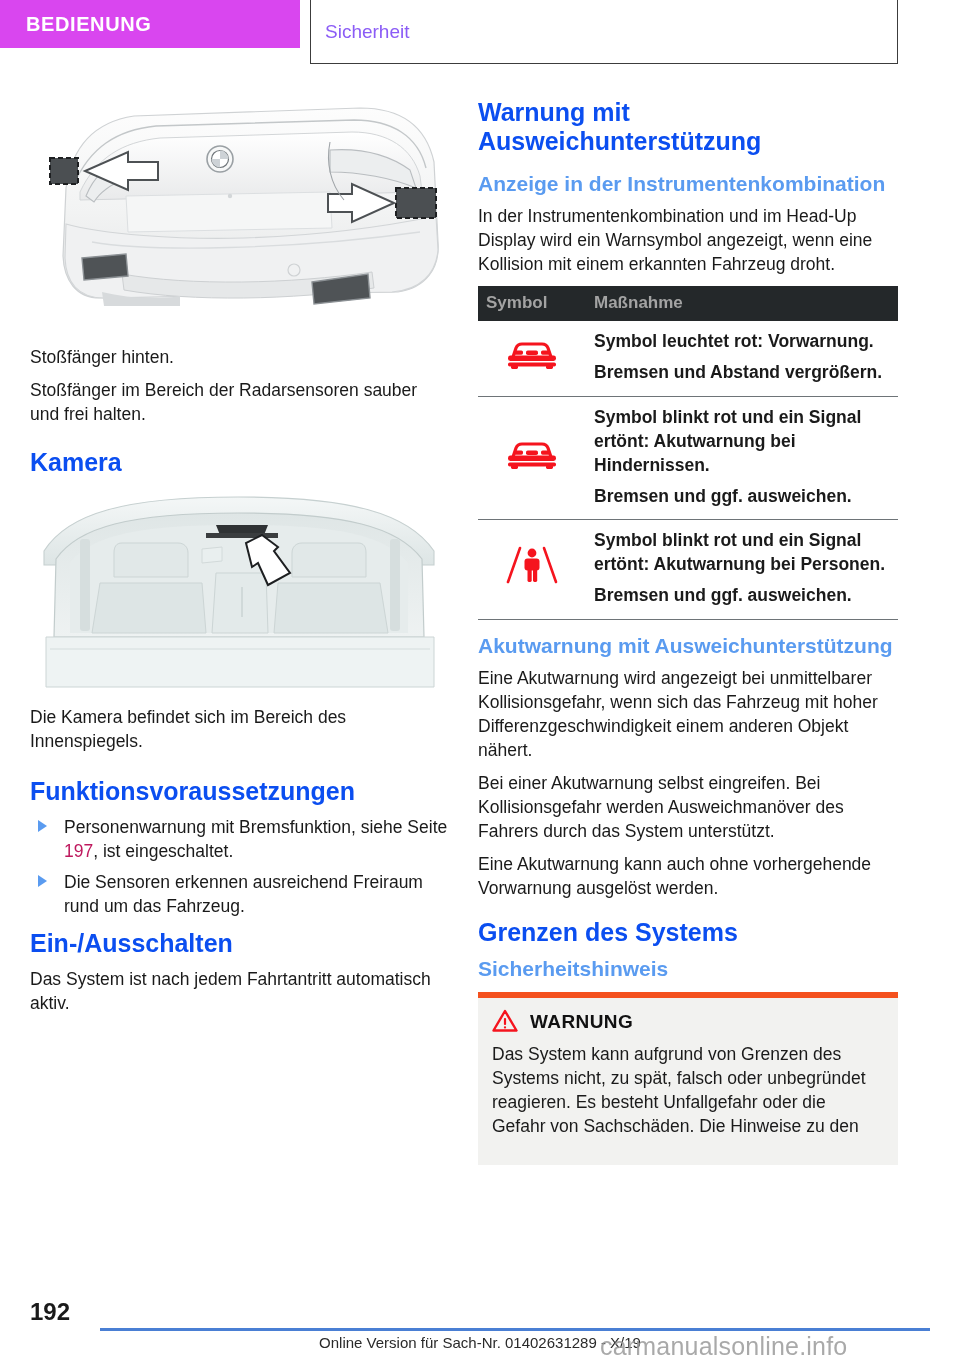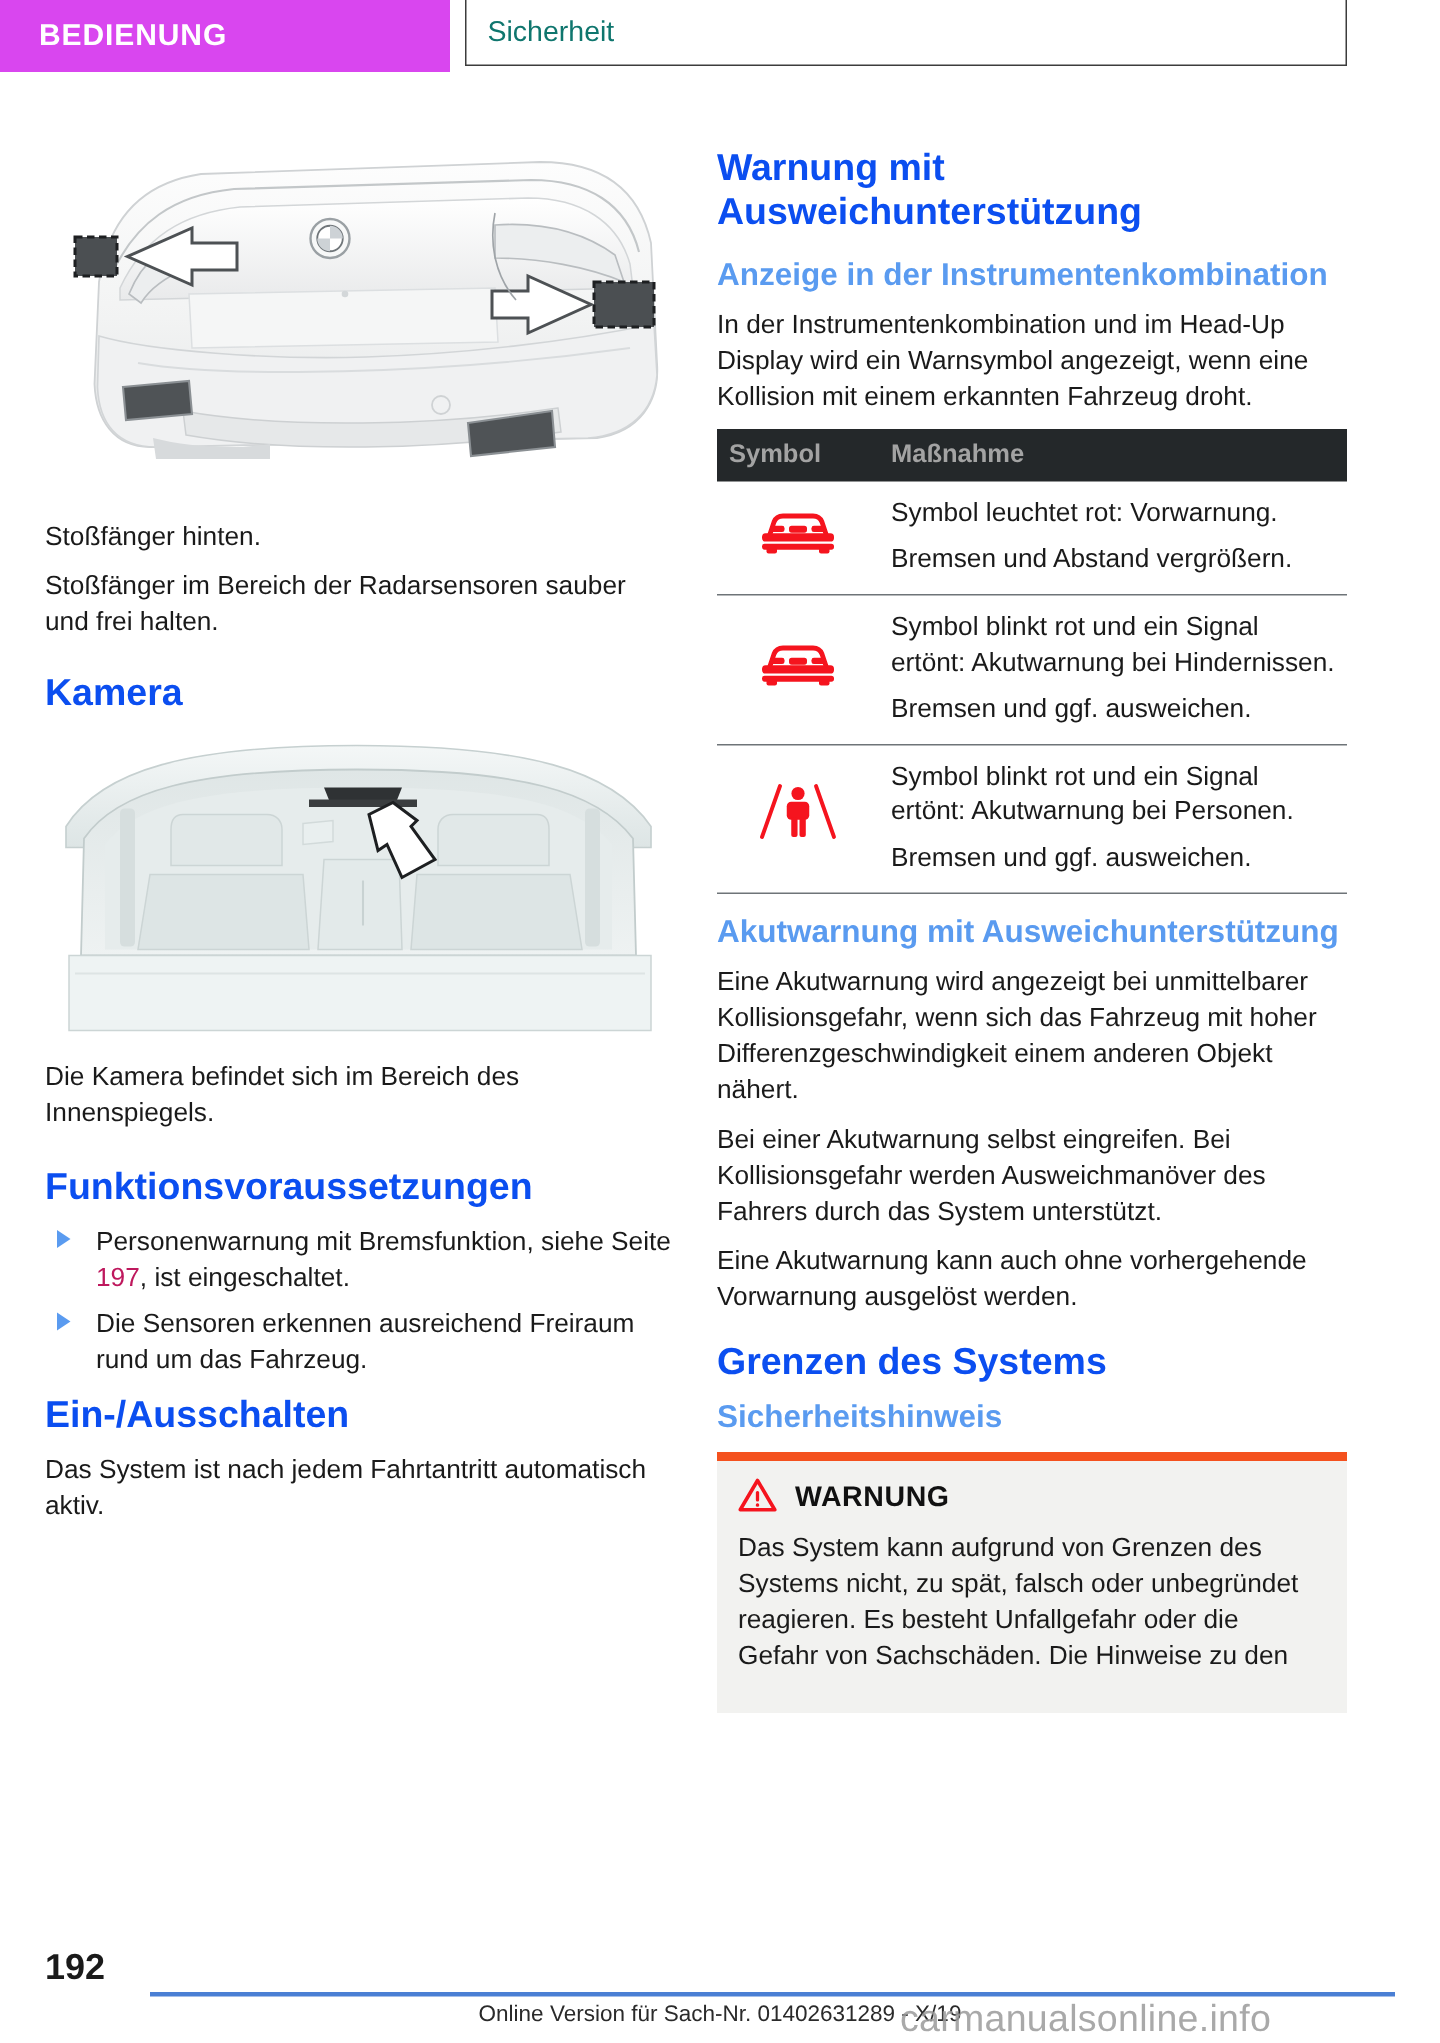--- a/index.html
+++ b/index.html
@@ -16,25 +16,25 @@
   .header{position:absolute;left:0;top:0;width:960px;height:66px;}
   .header-chapter{
     position:absolute;left:0;top:0;width:300px;height:48px;
     background:#d946ef;
     color:#ffffff;
     font-weight:bold;font-size:20px;letter-spacing:.6px;
     display:flex;align-items:center;padding-left:26px;
     box-sizing:border-box;
   }
   .header-section{
-    position:absolute;left:310px;top:0;width:588px;height:44px;
+    position:absolute;left:310px;top:0;width:588px;height:64px;
     border:1.5px solid #3c3c3c;border-top:none;
     box-sizing:border-box;
     display:flex;align-items:center;padding-left:14px;
-    font-size:19px;color:#0f766e;background:#fff;
+    font-size:19px;color:#8b5cf6;background:#fff;
   }
 
   
   .col-left{position:absolute;left:30px;top:92px;width:420px;}
   .col-right{position:absolute;left:478px;top:98px;width:420px;}
 
   
   .h1{
     color:#0b4ef0;font-weight:bold;font-size:25px;line-height:1.16;
     margin:0 0 10px 0;
@@ -77,21 +77,21 @@
   .tbl thead th.c-sym{width:92px;}
   .tbl tbody td{
     border-bottom:1.6px solid #6e7478;
     padding:9px 8px 11px 8px;vertical-align:top;
     font-size:17.5px;line-height:1.37;
   }
   .tbl tbody td.c-sym{
     width:92px;text-align:center;vertical-align:middle;
     border-right:0;
   }
-  .tbl tbody tr td p{margin:0 0 7px 0;}
+  .tbl tbody tr td p{margin:0 0 7px 0;font-weight:bold;}
   .tbl tbody tr td p:last-child{margin-bottom:0;}
   .tbl tbody tr:last-child td{border-bottom:1.6px solid #6e7478;}
 
   
   .warnbox{
     width:420px;background:#f2f2f0;
     border-top:6px solid #f4511e;
     margin-top:10px;
     padding:11px 14px 26px 14px;
     box-sizing:border-box;

